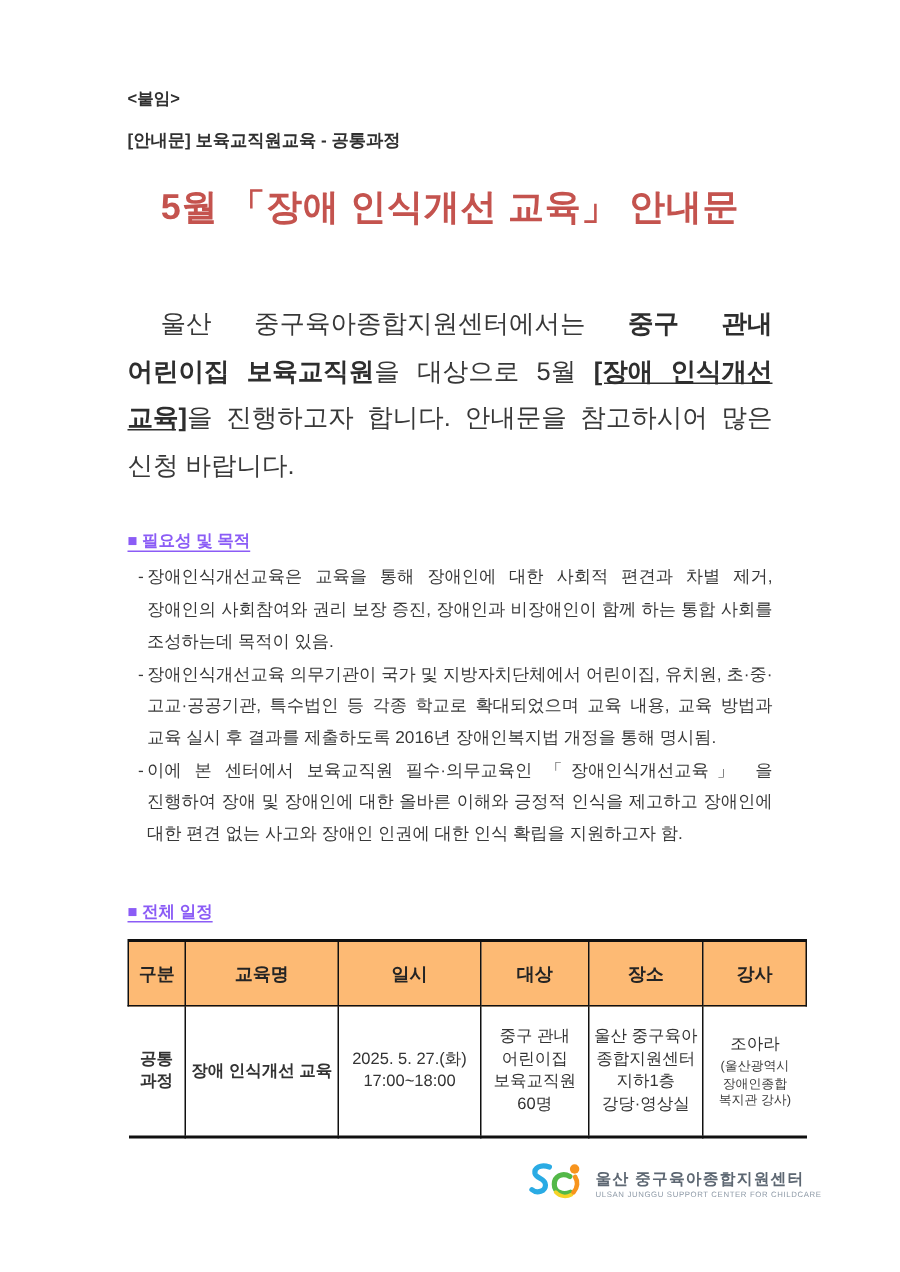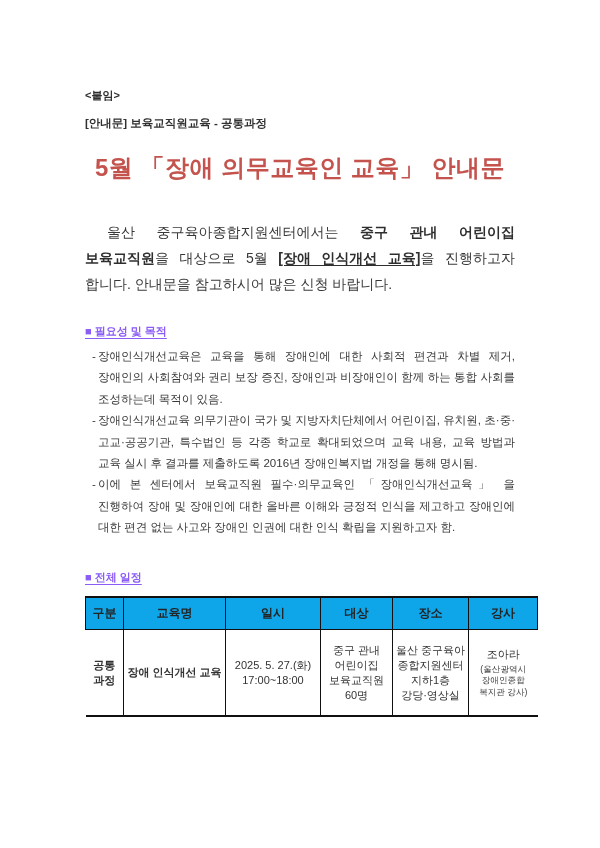--- a/index.html
+++ b/index.html
@@ -9,21 +9,21 @@
     color: #3c3c3c;
   }
   .page {
     position: relative;
     width: 600px;
     height: 848px;
     background: #ffffff;
     overflow: hidden;
   }
   .content {
-    padding: 88px 85px 0 85px;
+    padding: 58px 85px 0 85px;
   }
   .attachment-label {
     font-size: 11px;
     font-weight: bold;
     color: #303030;
   }
   .date-row {
     margin-top: 6px;
     text-align: right;
     font-size: 12.5px;
@@ -39,22 +39,22 @@
   .doc-title {
     margin-top: 21px;
     text-align: center;
     font-size: 24px;
     font-weight: 800;
     letter-spacing: 0.5px;
     color: #c4534e;
     word-break: keep-all;
   }
   .intro {
-    margin-top: 35px;
-    font-size: 14px;
+    margin-top: 46px;
+    font-size: 17px;
     line-height: 1.86;
     text-align: justify;
     text-indent: 22px;
     word-break: keep-all;
     color: #383838;
   }
   .intro .b { font-weight: bold; color: #2e2e2e; }
   .intro .bu { font-weight: bold; text-decoration: underline; text-underline-offset: 2px; color: #2e2e2e; }
   .section-heading {
     font-size: 11px;
@@ -85,22 +85,22 @@
   .schedule-heading { margin-top: 32px; }
   .schedule-table {
     margin-top: 11px;
     width: 452px;
     border-collapse: collapse;
     table-layout: fixed;
     border-top: 2.2px solid #101010;
     border-bottom: 2.2px solid #101010;
   }
   .schedule-table th {
-    height: 32px;
-    background: #0ea5e9;
+    height: 44px;
+    background: #fdba74;
     border-bottom: 1.6px solid #101010;
     border-left: 1px solid #101010;
     border-right: 1px solid #101010;
     font-size: 12px;
     font-weight: bold;
     color: #242424;
     text-align: center;
     vertical-align: middle;
   }
   .schedule-table td {
@@ -154,21 +154,21 @@
 <body>
 
 <div class="page">
   <div class="content">
 
     <div class="attachment-label">&lt;붙임&gt;</div>
 
 
     <div class="doc-category">[안내문] 보육교직원교육 - 공통과정</div>
 
-    <h1 class="doc-title">5월 「장애 의무교육인 교육」 안내문</h1>
+    <h1 class="doc-title">5월 「장애 인식개선 교육」 안내문</h1>
 
     <p class="intro"><span>울산 중구육아종합지원센터에서는 </span><span class="b">중구 관내 어린이집 보육교직원</span><span>을 대상으로 5월 </span><span class="bu">[장애 인식개선 교육]</span><span>을 진행하고자 합니다. 안내문을 참고하시어 많은 신청 바랍니다.</span></p>
 
     <div class="section-heading purpose-heading">■ 필요성 및 목적</div>
 
     <div class="bullet-list">
       <div class="bullet">
         <span class="marker">-</span>
         <span class="bullet-text">장애인식개선교육은 교육을 통해 장애인에 대한 사회적 편견과 차별 제거, 장애인의 사회참여와 권리 보장 증진, 장애인과 비장애인이 함께 하는 통합 사회를 조성하는데 목적이 있음.</span>
       </div>
@@ -223,13 +223,26 @@
             <span class="lecturer-note">(울산광역시
 장애인종합
 복지관 강사)</span>
           </td>
         </tr>
       </tbody>
     </table>
 
   </div>
 
+  <div class="footer">
+    <svg class="footer-logo-mark" viewBox="0 0 40 30" xmlns="http://www.w3.org/2000/svg">
+      <path d="M15.5 4.5 C9.5 2.5 5.8 5.3 6.3 8.6 C6.9 12 13 11.6 13 15.9 C13 19.8 7.8 21.8 4.4 18.9" stroke="#2aabe4" stroke-width="3.3" fill="none" stroke-linecap="round"></path>
+      <path d="M28.5 10.5 C23.5 7.6 18.6 10.6 18.6 15.4 C18.6 20.3 23.8 22.8 28.8 20.6" stroke="#53b848" stroke-width="3.3" fill="none" stroke-linecap="round"></path>
+      <path d="M19.5 20.5 C22.5 23.6 26.5 23.8 29.5 22" stroke="#f5d327" stroke-width="2.4" fill="none" stroke-linecap="round"></path>
+      <circle cx="31.5" cy="5.8" r="3" fill="#f7941d"></circle>
+      <path d="M31.8 10.8 C33.8 13.8 33.4 17.6 30.8 20.6" stroke="#f7941d" stroke-width="3" fill="none" stroke-linecap="round"></path>
+    </svg>
+    <div class="footer-text-block">
+      <span class="footer-kr">울산 중구육아종합지원센터</span>
+      <span class="footer-en">ULSAN JUNGGU SUPPORT CENTER FOR CHILDCARE</span>
+    </div>
+  </div>
 </div>
 
 </body></html>

